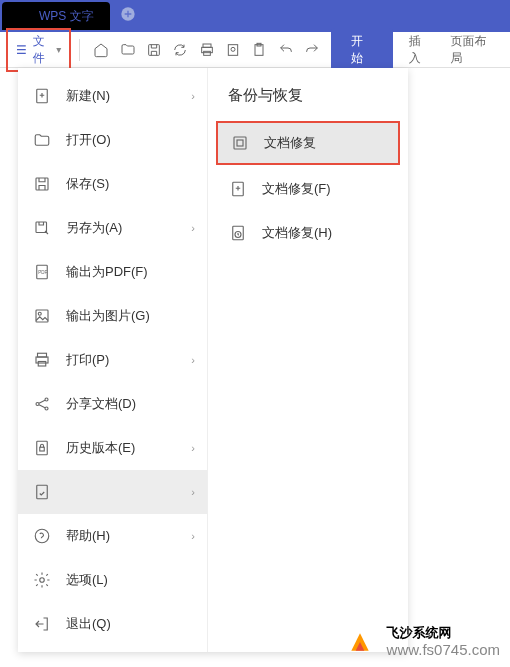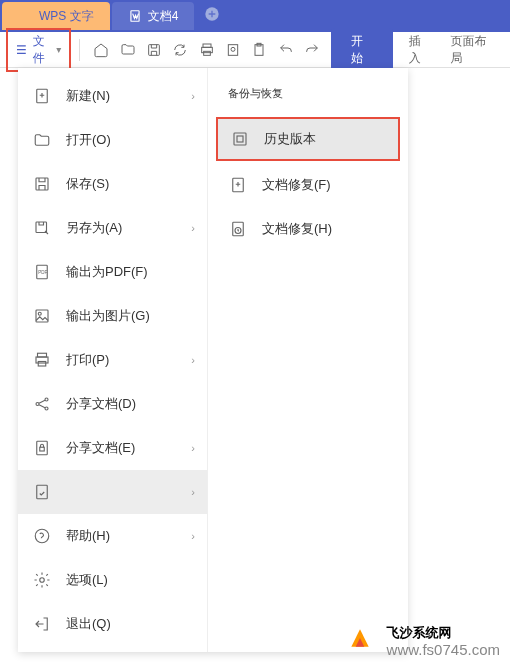--- a/index.html
+++ b/index.html
@@ -1,20 +1,20 @@
 <!DOCTYPE html>
 <html><head>
   <meta charset="utf-8">
   <style>
     * { margin: 0; padding: 0; box-sizing: border-box; font-family: "Microsoft YaHei", sans-serif; }
     body { background: #fff; width: 510px; height: 667px; overflow: hidden; position: relative; }
     
     .tab-bar { display: flex; background: #4a5ec5; height: 32px; align-items: center; }
     .tab { height: 28px; display: flex; align-items: center; padding: 0 16px; font-size: 12px; border-radius: 4px 4px 0 0; margin-left: 2px; }
-    .tab.active { background: #fdba74; color: #4a5ec5; padding-left: 37px; }
+    .tab.active { background: #000000; color: #4a5ec5; padding-left: 37px; }
     .tab.inactive { background: #5f71cc; color: #fff; }
     .tab-icon { width: 14px; height: 14px; margin-right: 6px; display: inline-flex; }
     .new-tab-btn { margin-left: 10px; color: #a0adde; font-size: 18px; }
     
     .ribbon-bar { display: flex; align-items: center; height: 36px; border-bottom: 1px solid #e0e0e0; padding: 0 6px; }
     .file-btn { border: 2px solid #e74c3c; padding: 3px 8px; display: flex; align-items: center; font-size: 12px; color: #4a5ec5; }
     .file-btn .chevron { margin-left: 4px; color: #888; font-size: 10px; }
     .toolbar-divider { width: 1px; height: 22px; background: #ddd; margin: 0 8px; }
     .toolbar-icon { width: 18px; height: 18px; margin: 0 5px; color: #666; display: inline-flex; align-items: center; justify-content: center; }
     .toolbar-icon svg { width: 16px; height: 16px; }
@@ -23,48 +23,39 @@
     
     .menu-container { display: flex; position: absolute; left: 18px; top: 68px; background: #fff; box-shadow: 0 2px 8px rgba(0,0,0,0.15); }
     .left-menu { width: 190px; border-right: 1px solid #eee; padding: 6px 0; }
     .menu-item { display: flex; align-items: center; padding: 12px 14px; font-size: 13px; color: #333; position: relative; cursor: pointer; }
     .menu-item.active { background: #ededed; }
     .menu-item .micon { width: 20px; height: 20px; margin-right: 14px; display: inline-flex; align-items: center; justify-content: center; color: #666; }
     .menu-item .micon svg { width: 18px; height: 18px; }
     .menu-item .arrow { position: absolute; right: 12px; color: #999; font-size: 11px; }
     
     .right-menu { width: 200px; padding: 12px 0; }
-    .right-header { font-size: 11px; color: #333; padding: 6px 20px 14px; }
+    .right-header { font-size: 15px; color: #333; padding: 6px 20px 14px; }
     .sub-item { display: flex; align-items: center; padding: 12px 20px; font-size: 13px; color: #333; cursor: pointer; }
     .sub-item.highlighted { background: #e8e8e8; border: 2px solid #e74c3c; margin: 2px 8px; padding: 10px 12px; }
     .sub-item .sicon { width: 20px; height: 20px; margin-right: 14px; display: inline-flex; align-items: center; justify-content: center; color: #666; }
     .sub-item .sicon svg { width: 18px; height: 18px; }
     
-    .watermark { position: absolute; bottom: 8px; right: 10px; display: flex; align-items: flex-start; font-size: 12px; gap: 8px; }
+    .watermark { position: absolute; bottom: 8px; right: 10px; display: flex; align-items: center; font-size: 12px; gap: 8px; }
     .wm-logo { width: 26px; height: 26px; margin-right: 6px; }
     .wm-text { display: flex; flex-direction: column; line-height: 1.2; }
     .wm-title { font-weight: bold; font-size: 13px; }
     .wm-url { color: #888; font-size: 15px; }
   </style>
 </head>
 <body>
 
 <div class="tab-bar">
   <div class="tab active">
     <span>WPS 文字</span>
   </div>
-  <div class="tab inactive">
-    <span class="tab-icon">
-      <svg viewBox="0 0 24 24" fill="none" stroke="#fff" stroke-width="2">
-          <rect x="5" y="3" width="14" height="18" rx="1"></rect>
-          <path d="M8 8l3 8 2-5 2 5 3-8"></path>
-        </svg>
-    </span>
-    <span>文档4</span>
-  </div>
   <span class="new-tab-btn">
     <svg width="16" height="16" viewBox="0 0 24 24" fill="#a0adde">
         <circle cx="12" cy="12" r="10"></circle>
         <path d="M12 7v10M7 12h10" stroke="#5f71cc" stroke-width="2"></path>
       </svg>
   </span>
 </div>
 
 <div class="ribbon-bar">
   <div class="file-btn">
@@ -210,21 +201,21 @@
       <span>分享文档(D)</span>
     </div>
     <div class="menu-item">
       <span class="micon">
           <svg viewBox="0 0 24 24" fill="none" stroke="currentColor" stroke-width="1.5">
             <rect x="5" y="3" width="14" height="18" rx="1"></rect>
             <rect x="9" y="11" width="6" height="5"></rect>
             <path d="M10 11V9a2 2 0 014 0v2"></path>
           </svg>
         </span>
-      <span>分享文档(E)</span>
+      <span>历史版本(E)</span>
       <span class="arrow">›</span>
     </div>
     <div class="menu-item active">
       <span class="micon">
           <svg viewBox="0 0 24 24" fill="none" stroke="currentColor" stroke-width="1.5">
             <rect x="5" y="3" width="14" height="18" rx="1"></rect>
             <path d="M9 14l2 2 4-4"></path>
           </svg>
         </span>
       <span class="arrow">›</span>
@@ -260,21 +251,21 @@
 
   <div class="right-menu">
     <div class="right-header">备份与恢复</div>
     <div class="sub-item highlighted">
       <span class="sicon">
           <svg viewBox="0 0 24 24" fill="none" stroke="currentColor" stroke-width="1.5">
             <rect x="4" y="4" width="16" height="16" rx="1"></rect>
             <rect x="8" y="8" width="8" height="8"></rect>
           </svg>
         </span>
-      <span>历史版本</span>
+      <span>文档修复</span>
     </div>
     <div class="sub-item">
       <span class="sicon">
           <svg viewBox="0 0 24 24" fill="none" stroke="currentColor" stroke-width="1.5">
             <rect x="5" y="3" width="14" height="18" rx="1"></rect>
             <path d="M12 8v6M9 11h6"></path>
           </svg>
         </span>
       <span>文档修复(F)</span>
     </div>

